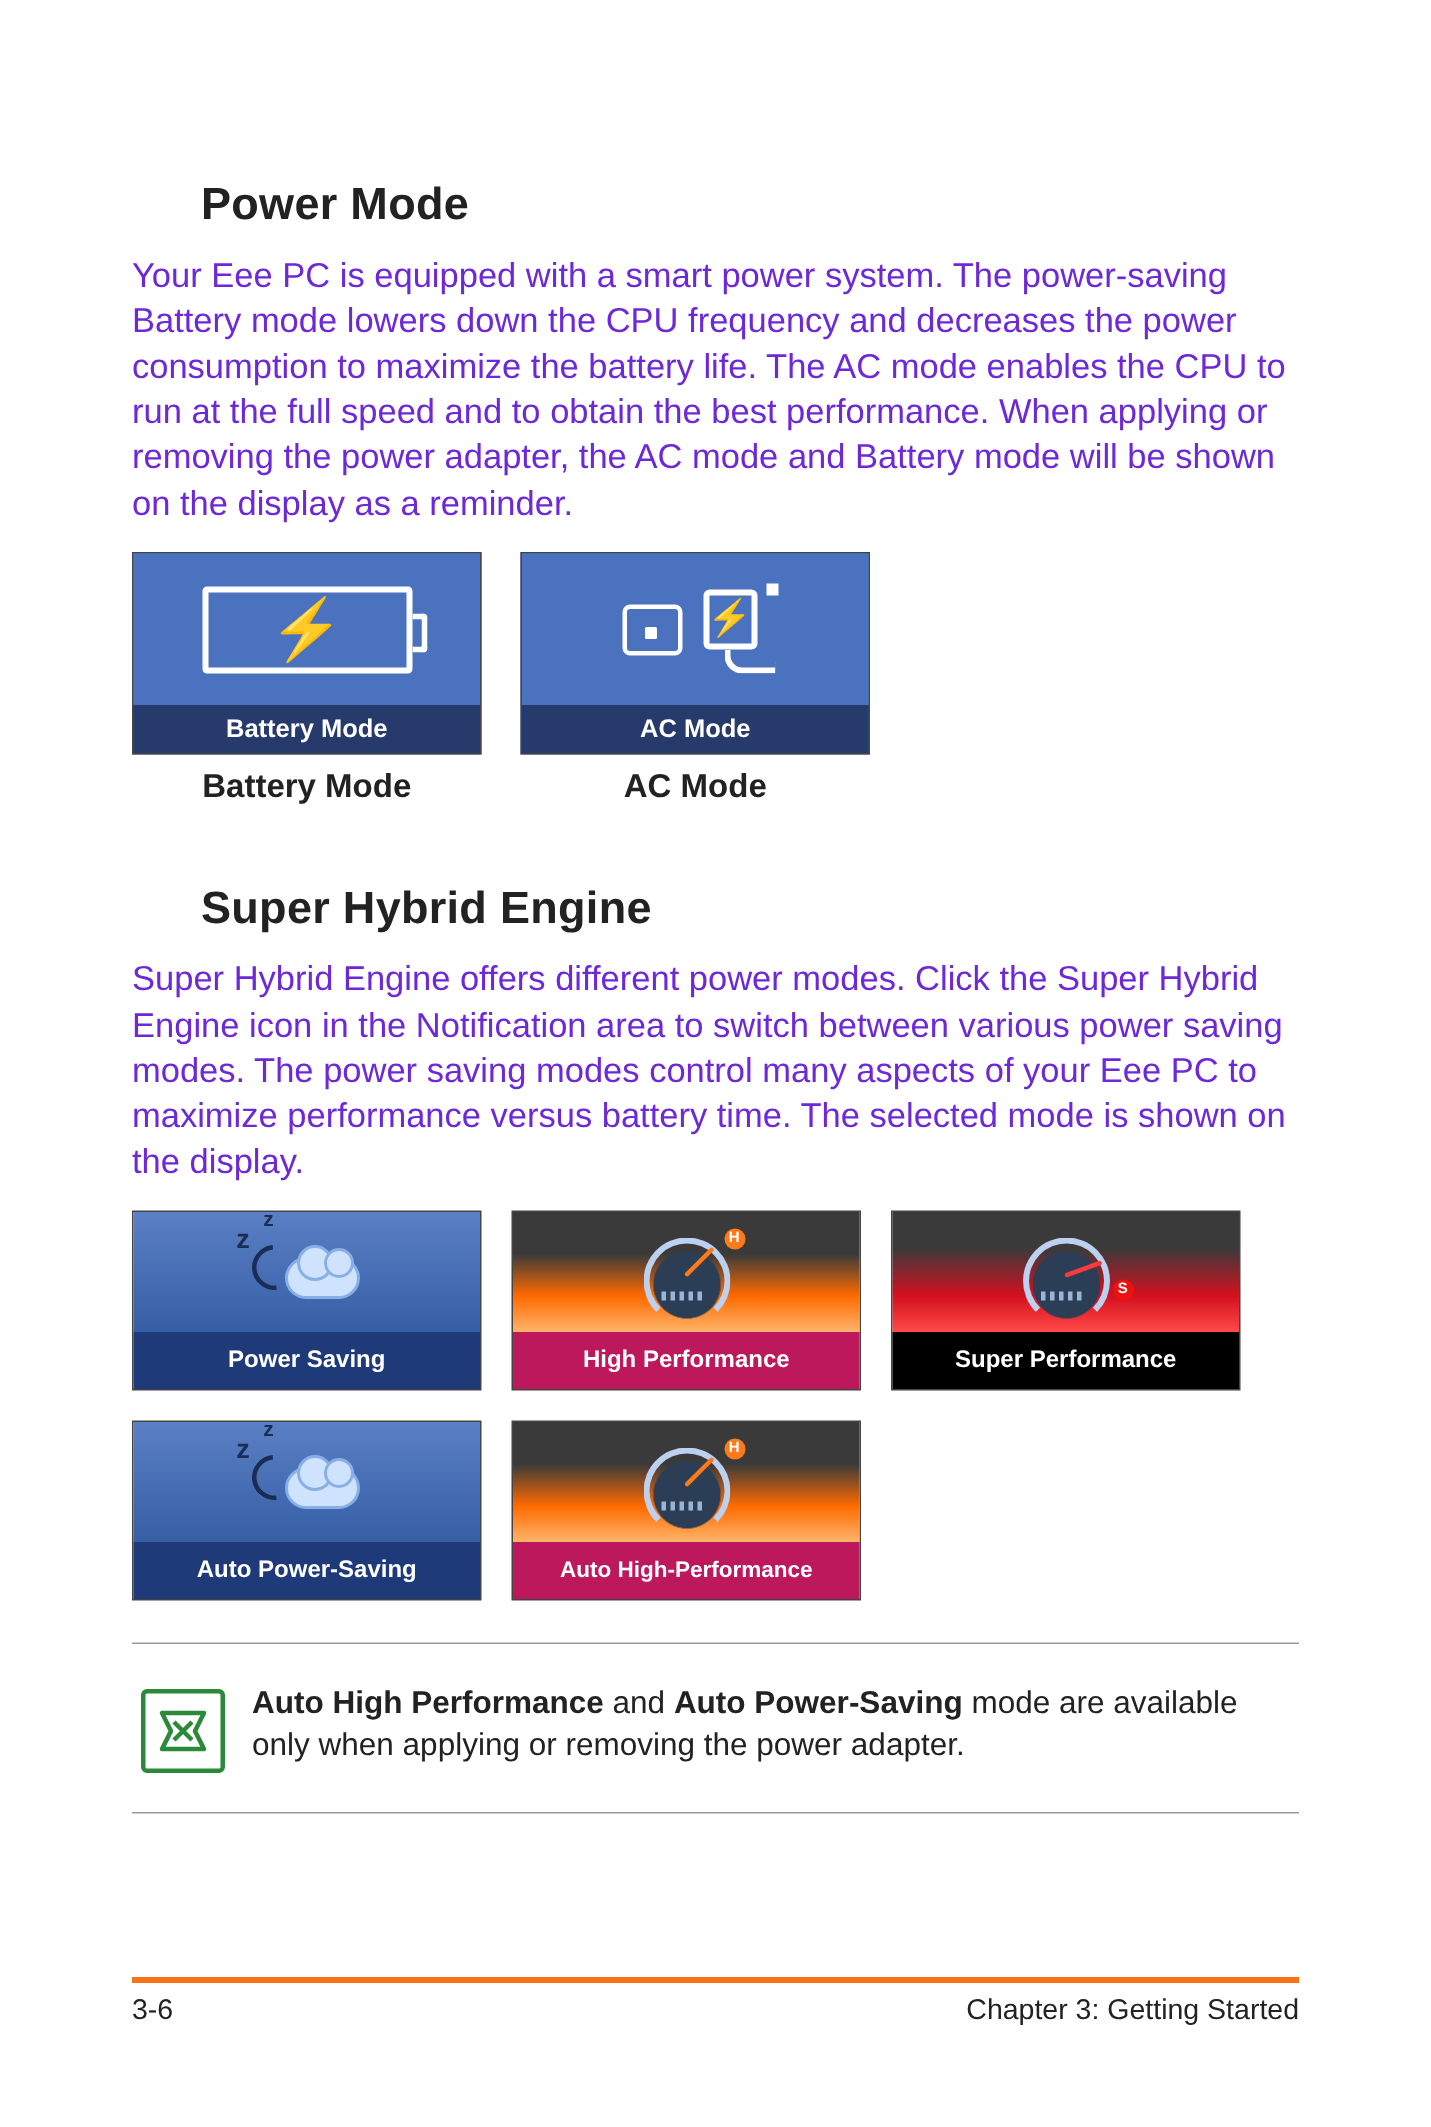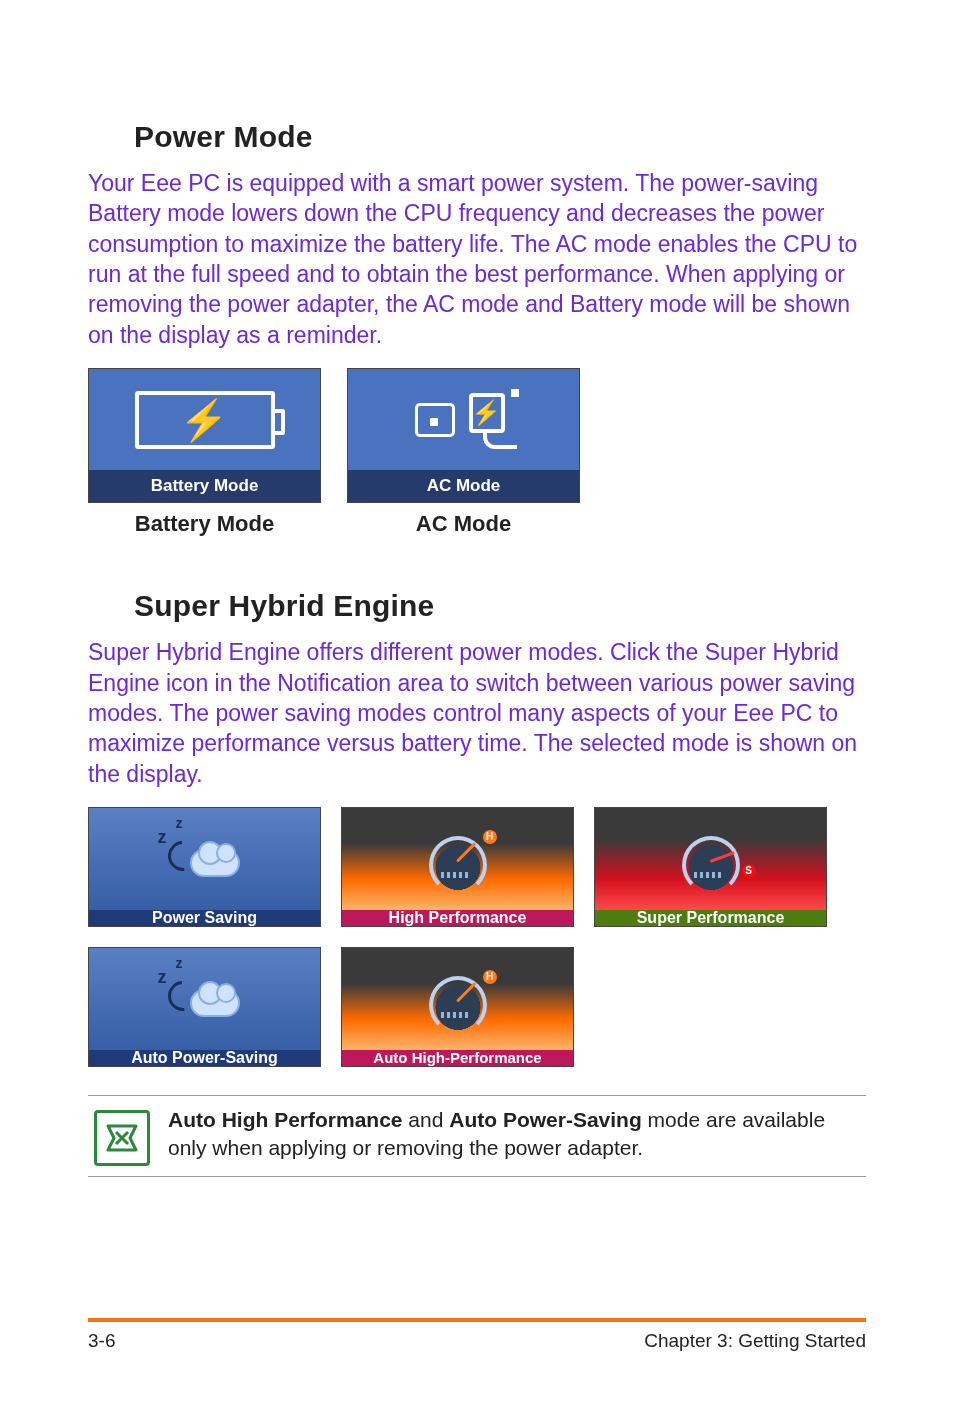--- a/index.html
+++ b/index.html
@@ -28,27 +28,27 @@
   .ac-plug { width: 48px; height: 54px; position: relative; }
   .ac-plug .frame { position: absolute; left: 4px; top: 0; width: 36px; height: 40px; border: 4px solid #fff; border-radius: 4px; background: #4b72be; display:flex; align-items:center; justify-content:center; }
   .ac-plug .frame .bolt2 { color:#fff; font-size:24px; }
   .ac-plug .cord { position: absolute; left: 18px; top: 40px; width: 34px; height: 16px; border-bottom: 4px solid #fff; border-left: 4px solid #fff; border-bottom-left-radius: 12px; }
   .ac-plug .dot { position:absolute; right:-6px; top:-4px; width:8px; height:8px; background:#fff; }
 
   
   .she-grid { display: flex; flex-wrap: wrap; gap: 20px; margin-top: 4px; margin-bottom: 28px; }
   .she-card { width: 233px; height: 120px; border: 1.5px solid #444; display: flex; flex-direction: column; }
   .she-card .gfx { flex:1; display:flex; align-items:center; justify-content:center; position:relative; }
-  .she-card .strip { height: 16px; display:flex; align-items:center; justify-content:center; color:#fff; font-weight:700; font-size:16px; font-family: Arial, sans-serif; }
+  .she-card .strip { height: 38px; display:flex; align-items:center; justify-content:center; color:#fff; font-weight:700; font-size:16px; font-family: Arial, sans-serif; }
   .gfx-blue { background: linear-gradient(#5a7fc4, #365fa6); }
   .gfx-orange { background: linear-gradient(#3a3a3a 0%, #3a3a3a 35%, #ff6a00 70%, #ffb46a 100%); }
   .gfx-red { background: linear-gradient(#3a3a3a 0%, #3a3a3a 30%, #d4101e 70%, #ff4a4a 100%); }
   .strip-blue { background: #1e3a78; }
   .strip-blue2 { background: #be185d; }
-  .strip-red { background: #4d7c0f; }
+  .strip-red { background: #000000; }
 
   
   .zsleep { position: relative; width: 110px; height: 60px; }
   .zsleep .z1 { position:absolute; left:8px; top:-2px; color:#1a2d55; font-weight:900; font-size:18px; font-family: Arial; }
   .zsleep .z2 { position:absolute; left:26px; top:-14px; color:#1a2d55; font-weight:900; font-size:14px; font-family: Arial; }
   .zsleep .moon { position:absolute; left:18px; top:12px; width:30px; height:30px; border:3px solid #1a2d55; border-radius:50%; border-right-color:transparent; border-top-color:transparent; transform:rotate(40deg);}
   .zsleep .cloud { position:absolute; left:40px; top:20px; width:50px; height:28px; background:#cfe3ff; border:2px solid #89b0e6; border-radius:14px; }
   .zsleep .cloud::before { content:""; position:absolute; left:6px; top:-10px; width:20px; height:20px; background:#cfe3ff; border:2px solid #89b0e6; border-radius:50%; }
   .zsleep .cloud::after { content:""; position:absolute; left:24px; top:-8px; width:16px; height:16px; background:#cfe3ff; border:2px solid #89b0e6; border-radius:50%; }
 
@@ -56,21 +56,21 @@
   .tacho { width: 78px; height: 58px; position: relative; }
   .tacho .dial { position:absolute; left:10px; top:6px; width:58px; height:58px; border:4px solid #bcd1ef; border-bottom-color:transparent; border-radius:50%; background: radial-gradient(circle at 50% 55%, #2c3e55 0 60%, transparent 61%); }
   .tacho .ticks { position:absolute; left:22px; top:42px; width:36px; height:6px; display:flex; gap:3px; }
   .tacho .ticks i { width:3px; height:6px; background:#9ab4d8; display:block; }
   .tacho .needle { position:absolute; left:38px; top:30px; width:26px; height:3px; background:#ff7a1a; transform-origin:left center; transform:rotate(-45deg); border-radius:2px; }
   .badge { position:absolute; width:14px; height:14px; background:#ff7a1a; border-radius:50%; color:#fff; font-size:10px; font-weight:900; display:flex; align-items:center; justify-content:center; font-family:Arial; }
   .badge.h { right:0; top:0; }
   .badge.s { right:-6px; top:34px; background:#e11; }
 
   
-  .note { display:flex; align-items:flex-start; gap:18px; border-top:1px solid #999; border-bottom:1px solid #999; padding:10px 6px; margin-top:4px; }
+  .note { display:flex; align-items:flex-start; gap:18px; border-top:1px solid #999; border-bottom:1px solid #999; padding:26px 6px; margin-top:4px; }
   .note-icon { width:56px; height:56px; border:3px solid #2a8a3a; border-radius:4px; display:flex; align-items:center; justify-content:center; flex:0 0 56px; margin-top:4px; }
   .note-text { font-size:21px; line-height:1.35; }
   .note-text b { font-weight:700; }
 
   
   .footer { position:absolute; left:88px; right:88px; bottom:66px; border-top:4px solid #f97316; padding-top:8px; display:flex; justify-content:space-between; font-size:19px; color:#222; }
 
   .gap-lg { height: 44px; }
 </style>
 </head>

